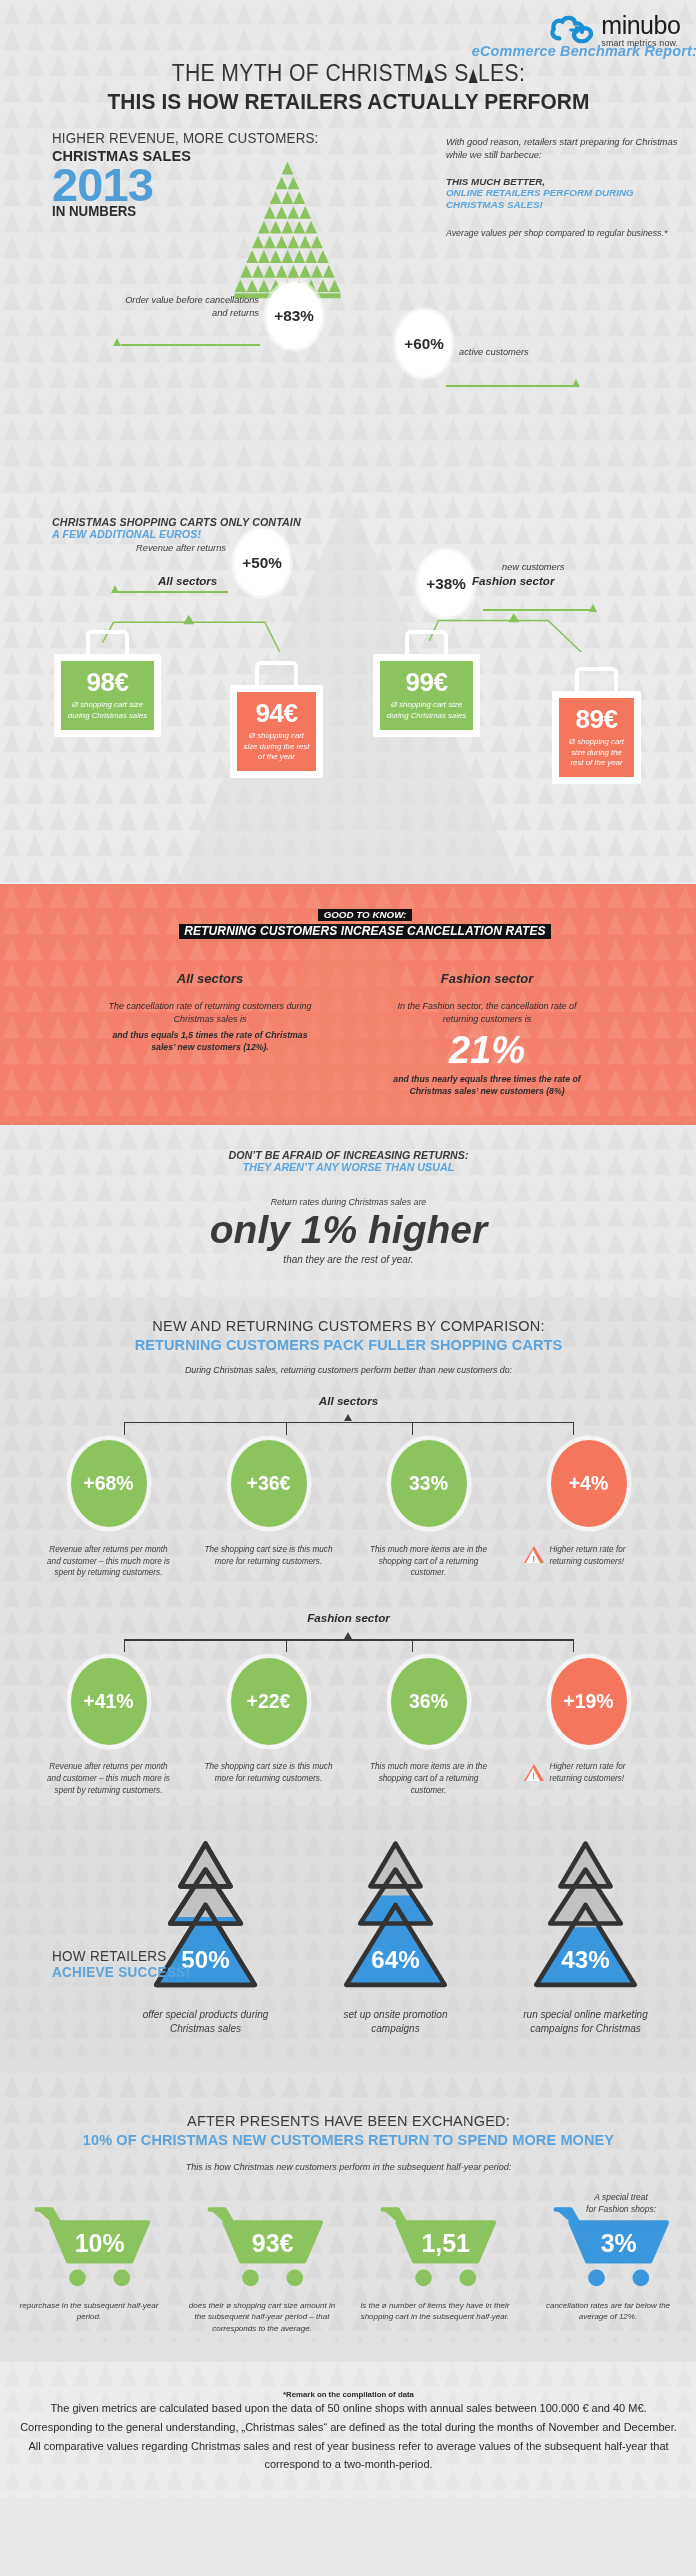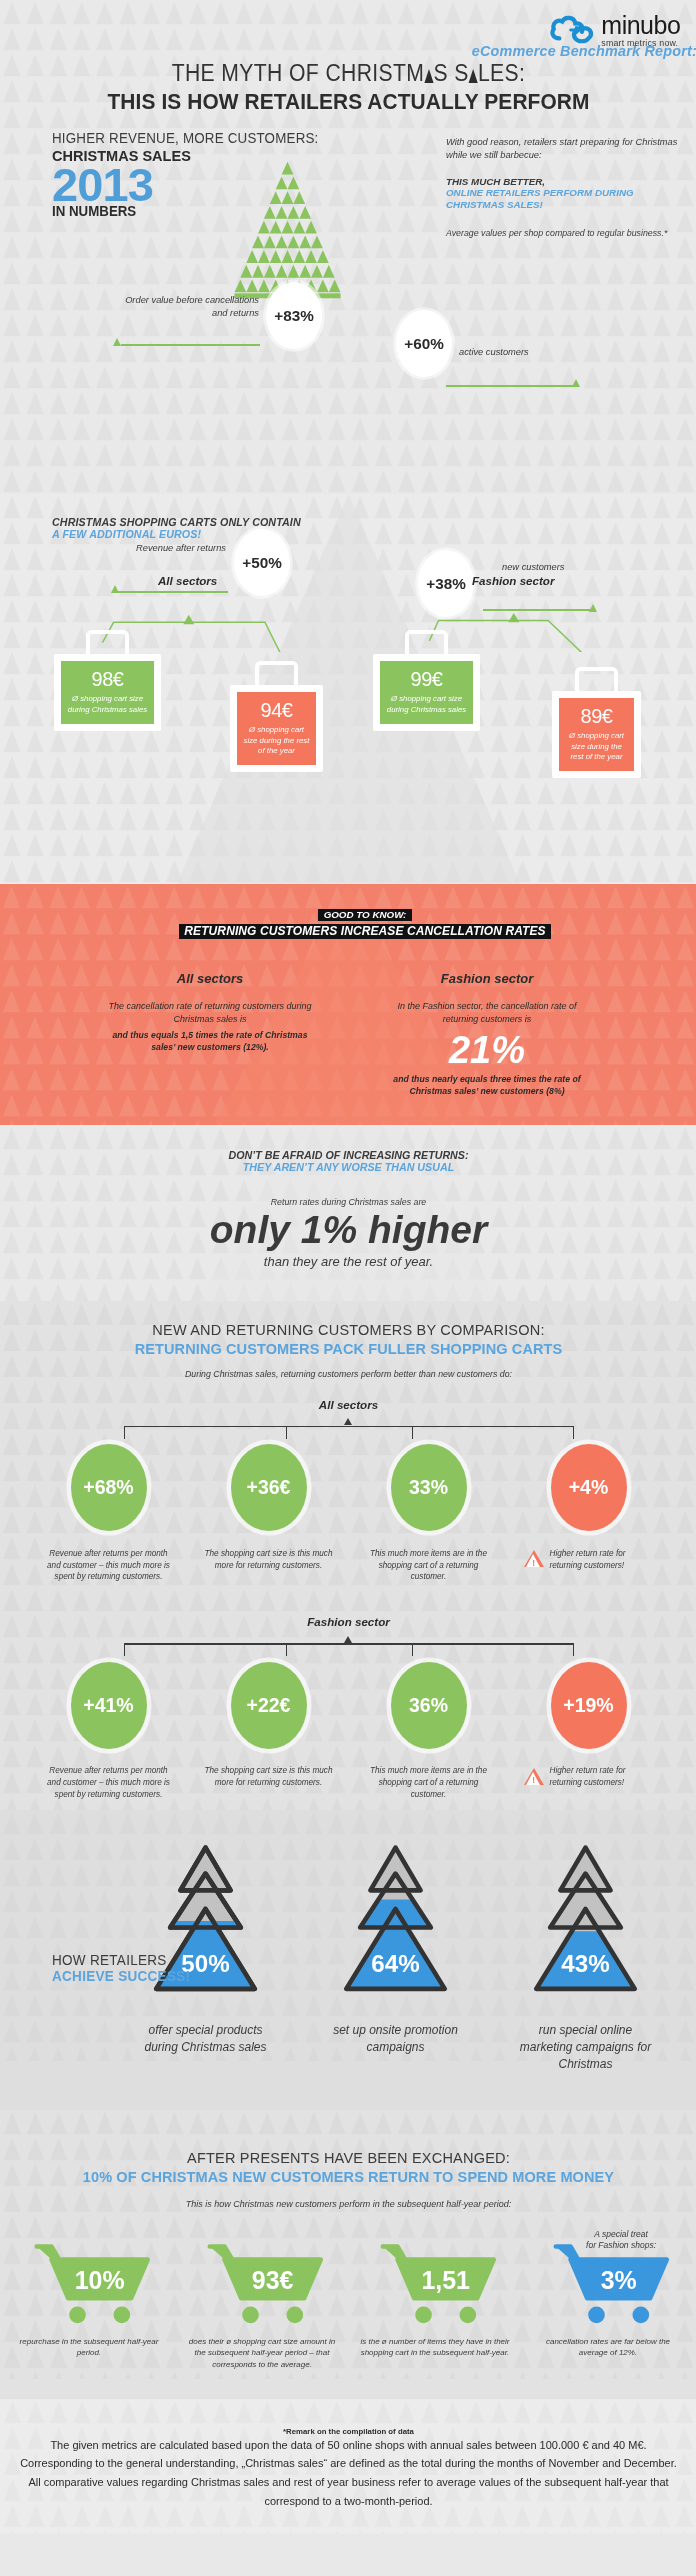--- a/index.html
+++ b/index.html
@@ -97,21 +97,21 @@
   .bag .handle {
     width: 43px; height: 24px; border: 4.6px solid #fff; border-bottom:0;
     border-radius: 5.6px 5.6px 0 0; margin: 0 auto;
   }
   .bag .body {
     background: #fff; padding: 7.4px; border-radius:1.9px;
   }
   .bag .fill {
     color:#fff; text-align:center; padding: 7.4px 5.6px 9.3px;
   }
-  .bag .amt { font-size: 20px; font-weight:400; line-height:1; letter-spacing:-0.5px;}
+  .bag .amt { font-size: 26px; font-weight:700; line-height:1; letter-spacing:-0.5px;}
   .bag .sub { font-size: 7.8px; font-style:italic; line-height:1.3; margin-top:5.6px;}
   .g { background: #8bc45f; }
   .r { background: #f4765c; }
 
   
   .s3 { padding: 20.4px 0 28px; }
   .gtk { text-align:center;margin-left:33px; }
   .gtk span {
     background:#111; color:#fff; display:inline-block; padding: 0.9px 5.6px;
     font-size: 9.8px; font-style:italic; font-weight:700;
@@ -123,21 +123,21 @@
   .redcol .p { font-size: 9px; font-style:italic; color:#2b2b2b; margin-top:14px; line-height:1.4;}
   .redcol .big { font-size: 38px; font-weight:700; font-style:italic; color:#fff; line-height:1; margin-top:5.6px;}
   .redcol .p2 { font-size: 8.7px; font-style:italic; font-weight:700; color:#2b2b2b; margin-top:3.7px; line-height:1.4;}
 
   
   .s4 { padding: 24px 0 32px; text-align:center; }
   .s4h1 { font-size: 10.7px; font-style:italic; font-weight:700; color:#3b3b3b;}
   .s4h2 { font-size: 10.7px; font-style:italic; font-weight:700; color:#5ba4dd;}
   .s4p { font-size: 8.8px; font-style:italic; color:#3b3b3b; margin-top: 24px;}
   .s4big { font-size: 39px; font-style:italic; font-weight:700; color:#3a3a3a; line-height:1.1; margin-top:1.9px;}
-  .s4p2 { font-size: 13px; font-style:italic; color:#3b3b3b; margin-top:1.9px;}
+  .s4p2 { font-size: 10px; font-style:italic; color:#3b3b3b; margin-top:1.9px;}
 
   
   .s5 { padding: 20.4px 0 9.3px; text-align:center; }
   .s5h1 { font-size: 15.3px; color:#3b3b3b; letter-spacing:0.2px; transform:scaleX(.95);}
   .s5h2 { font-size: 15.3px; font-weight:700; color:#5ba4dd; letter-spacing:0.1px; transform:scaleX(.95); margin-top:0.9px;}
   .s5p { font-size: 8.8px; font-style:italic; color:#3b3b3b; margin-top: 11px;}
   .grouplabel { font-size: 11.6px; font-style:italic; font-weight:700; color:#2b2b2b; margin-top: 18.6px;}
   .bracket { width: 520px; height: 24px; margin: 5.6px auto 0; position:relative;}
   .bracket .bar { position:absolute; left:35px; right:35px; top:9.3px; height:1.4px; background:#3a3a3a;}
   .bracket .tick { position:absolute; width:1.4px; height:13px; background:#3a3a3a; top:9.3px;}
@@ -167,21 +167,21 @@
   .warnicon i { position:absolute; z-index:2; left:8.8px; top:6.5px; font-size:8.4px; font-style:normal; font-weight:700; color:#f4765c;}
 
   
   .s6 { padding: 32px 0 37px; position:relative; min-height: 242px;}
   .s6head { position:absolute; left: 52px; top: 110px;}
   .s6h1 { font-size: 14.4px; color:#3b3b3b; letter-spacing:0.3px; transform:scaleX(.94); transform-origin:left;}
   .s6h2 { font-size: 14.4px; font-weight:700; color:#5ba4dd; letter-spacing:0.3px; transform:scaleX(.94); transform-origin:left;}
   .trees { display:flex; justify-content:flex-end; gap: 41px; padding-right: 37px;}
   .treecol { width: 149px; text-align:center;}
   .treesvg { display:block; margin: 0 auto; }
-  .treecap { font-size: 12px; font-style:italic; color:#3b3b3b; line-height:1.4; margin-top:22px;}
+  .treecap { font-size: 10px; font-style:italic; color:#3b3b3b; line-height:1.4; margin-top:12px;}
 
   
   .s7 { padding: 39px 0 28px; text-align:center; }
   .s7h1 { font-size: 15.3px; color:#3b3b3b; letter-spacing:0.2px; transform:scaleX(.95);}
   .s7h2 { font-size: 15.3px; font-weight:700; color:#5ba4dd; letter-spacing:0.1px; transform:scaleX(.95); margin-top:0.9px;}
   .s7p { font-size: 9px; font-style:italic; color:#3b3b3b; margin-top: 13px;}
   .treat { position:absolute; right: 41px; top: 80px; font-size: 8.5px; font-style:italic; color:#3b3b3b; text-align:center; line-height:1.35;}
   .carts { display:flex; justify-content:center; gap: 24px; margin-top: 32px;}
   .cartcol { width: 149px; }
   .cartdesc { font-size: 8px; font-style:italic; color:#3b3b3b; line-height:1.45; margin-top: 7.4px;}

